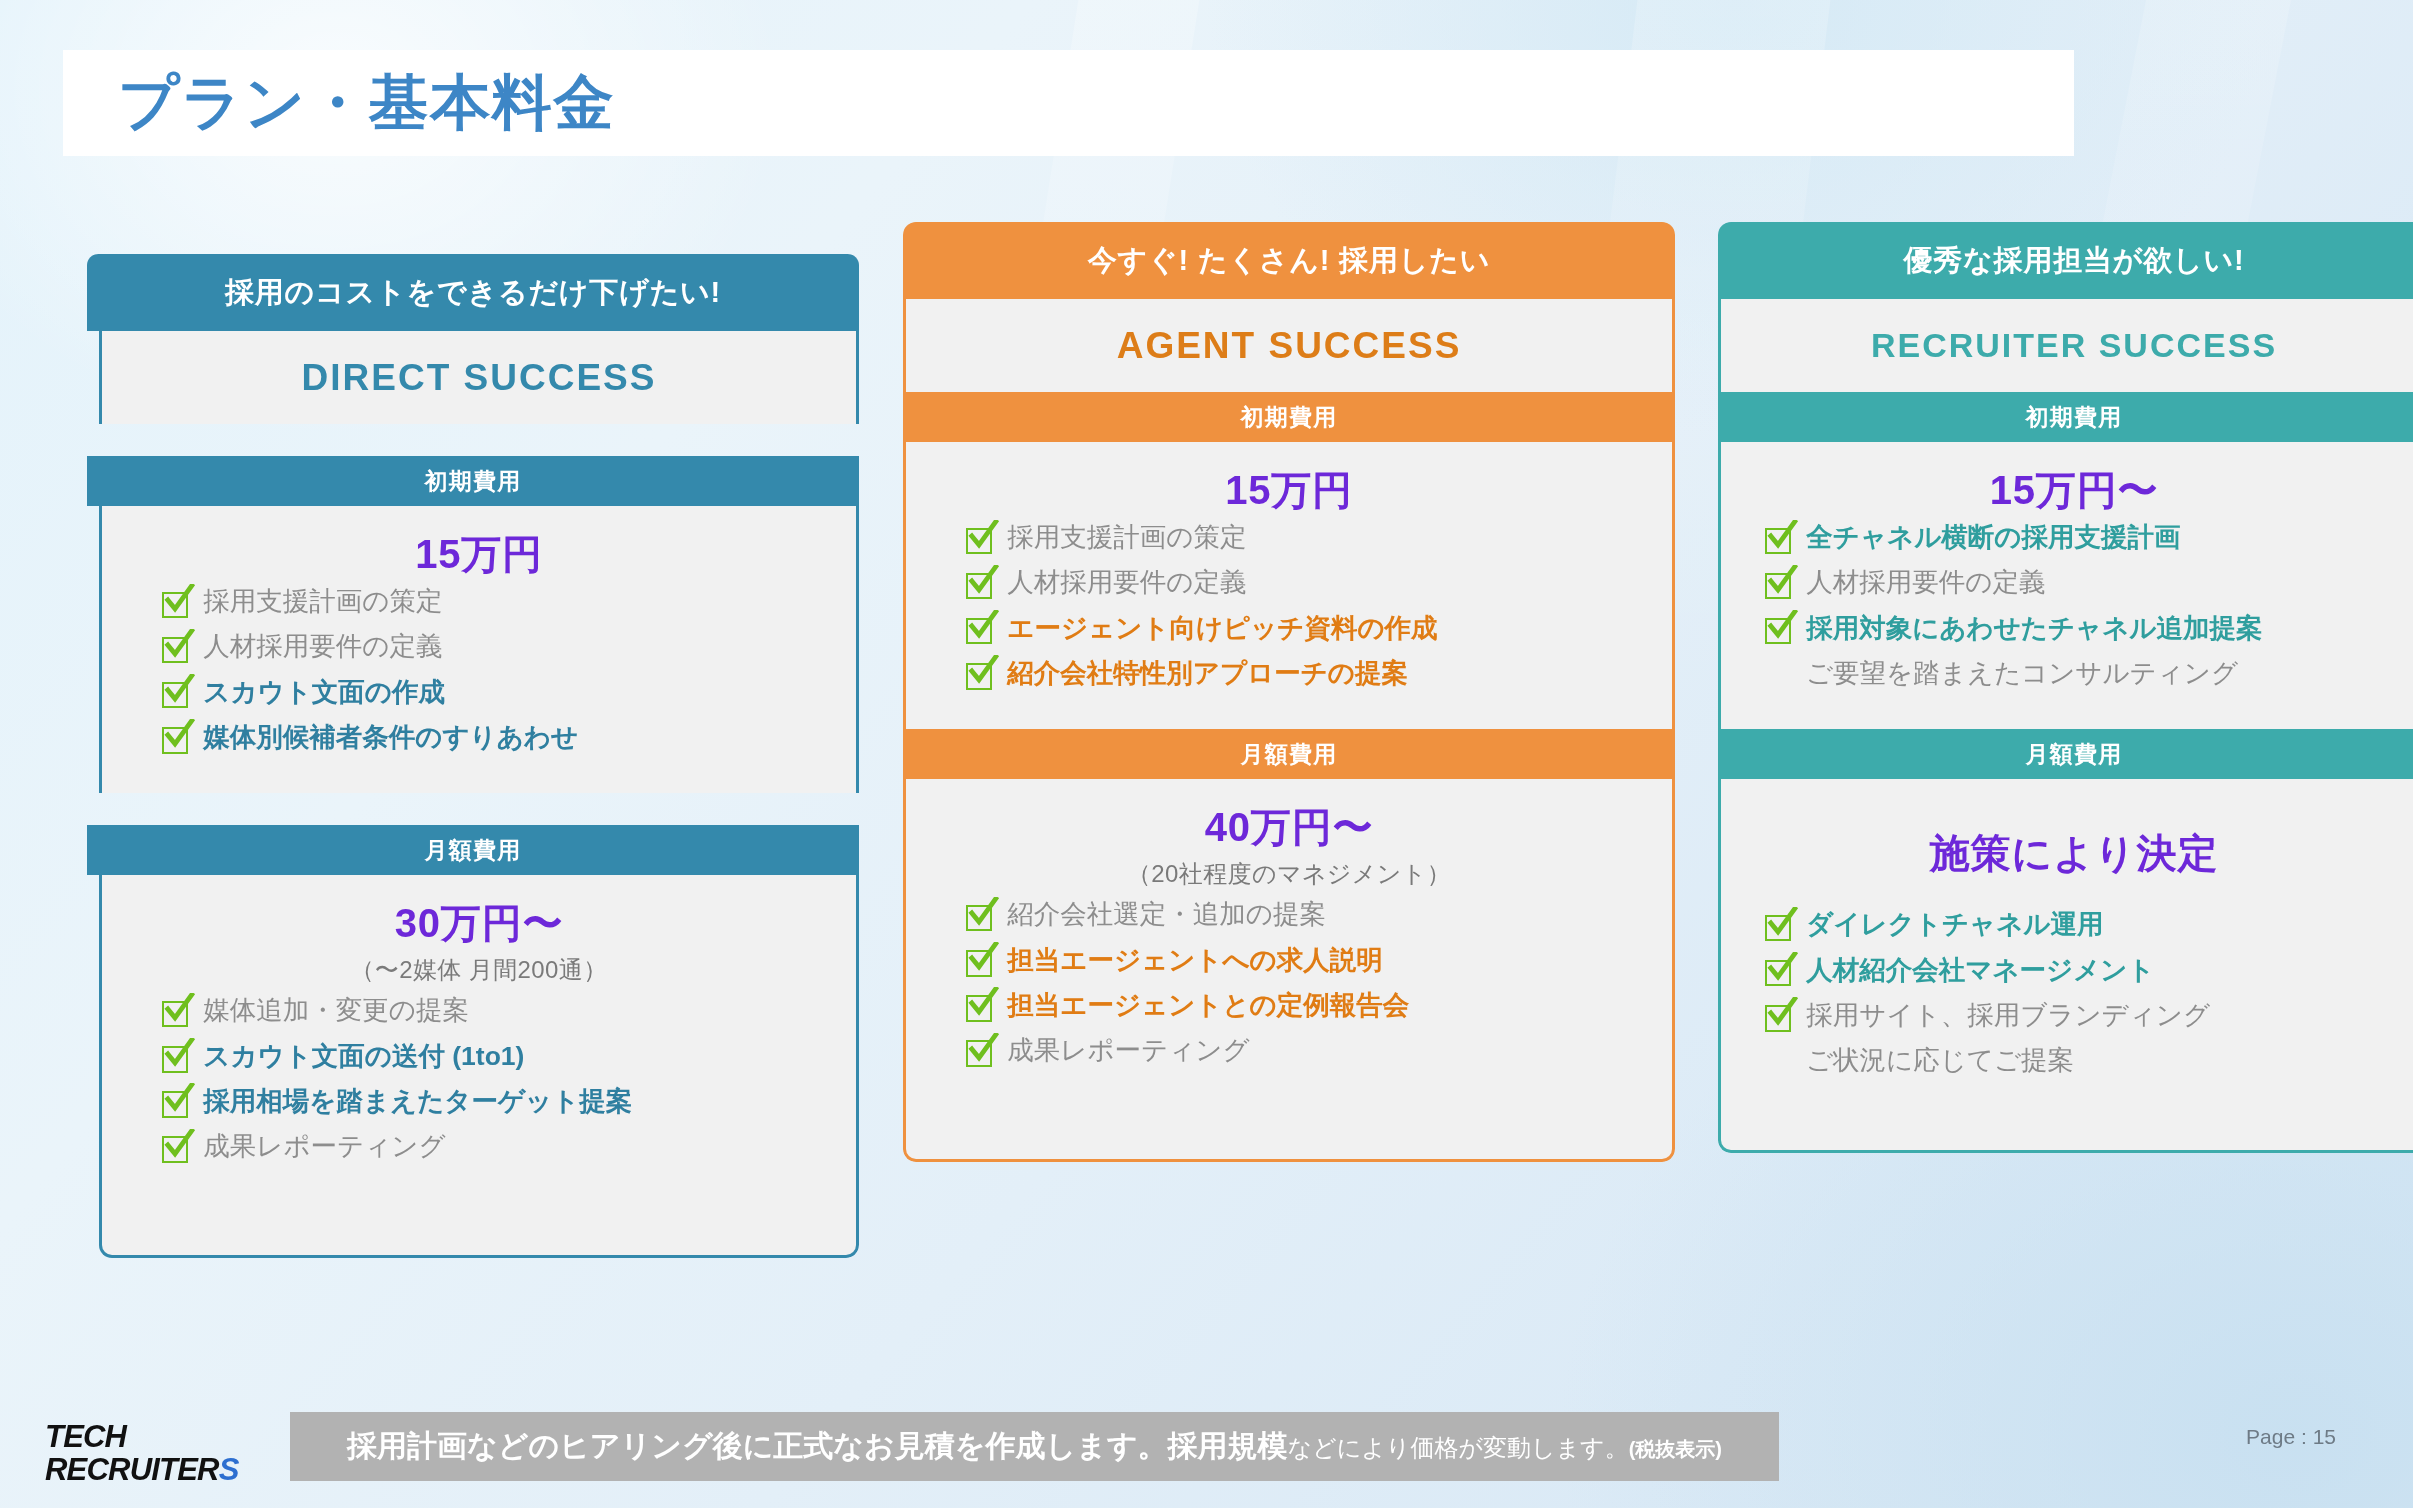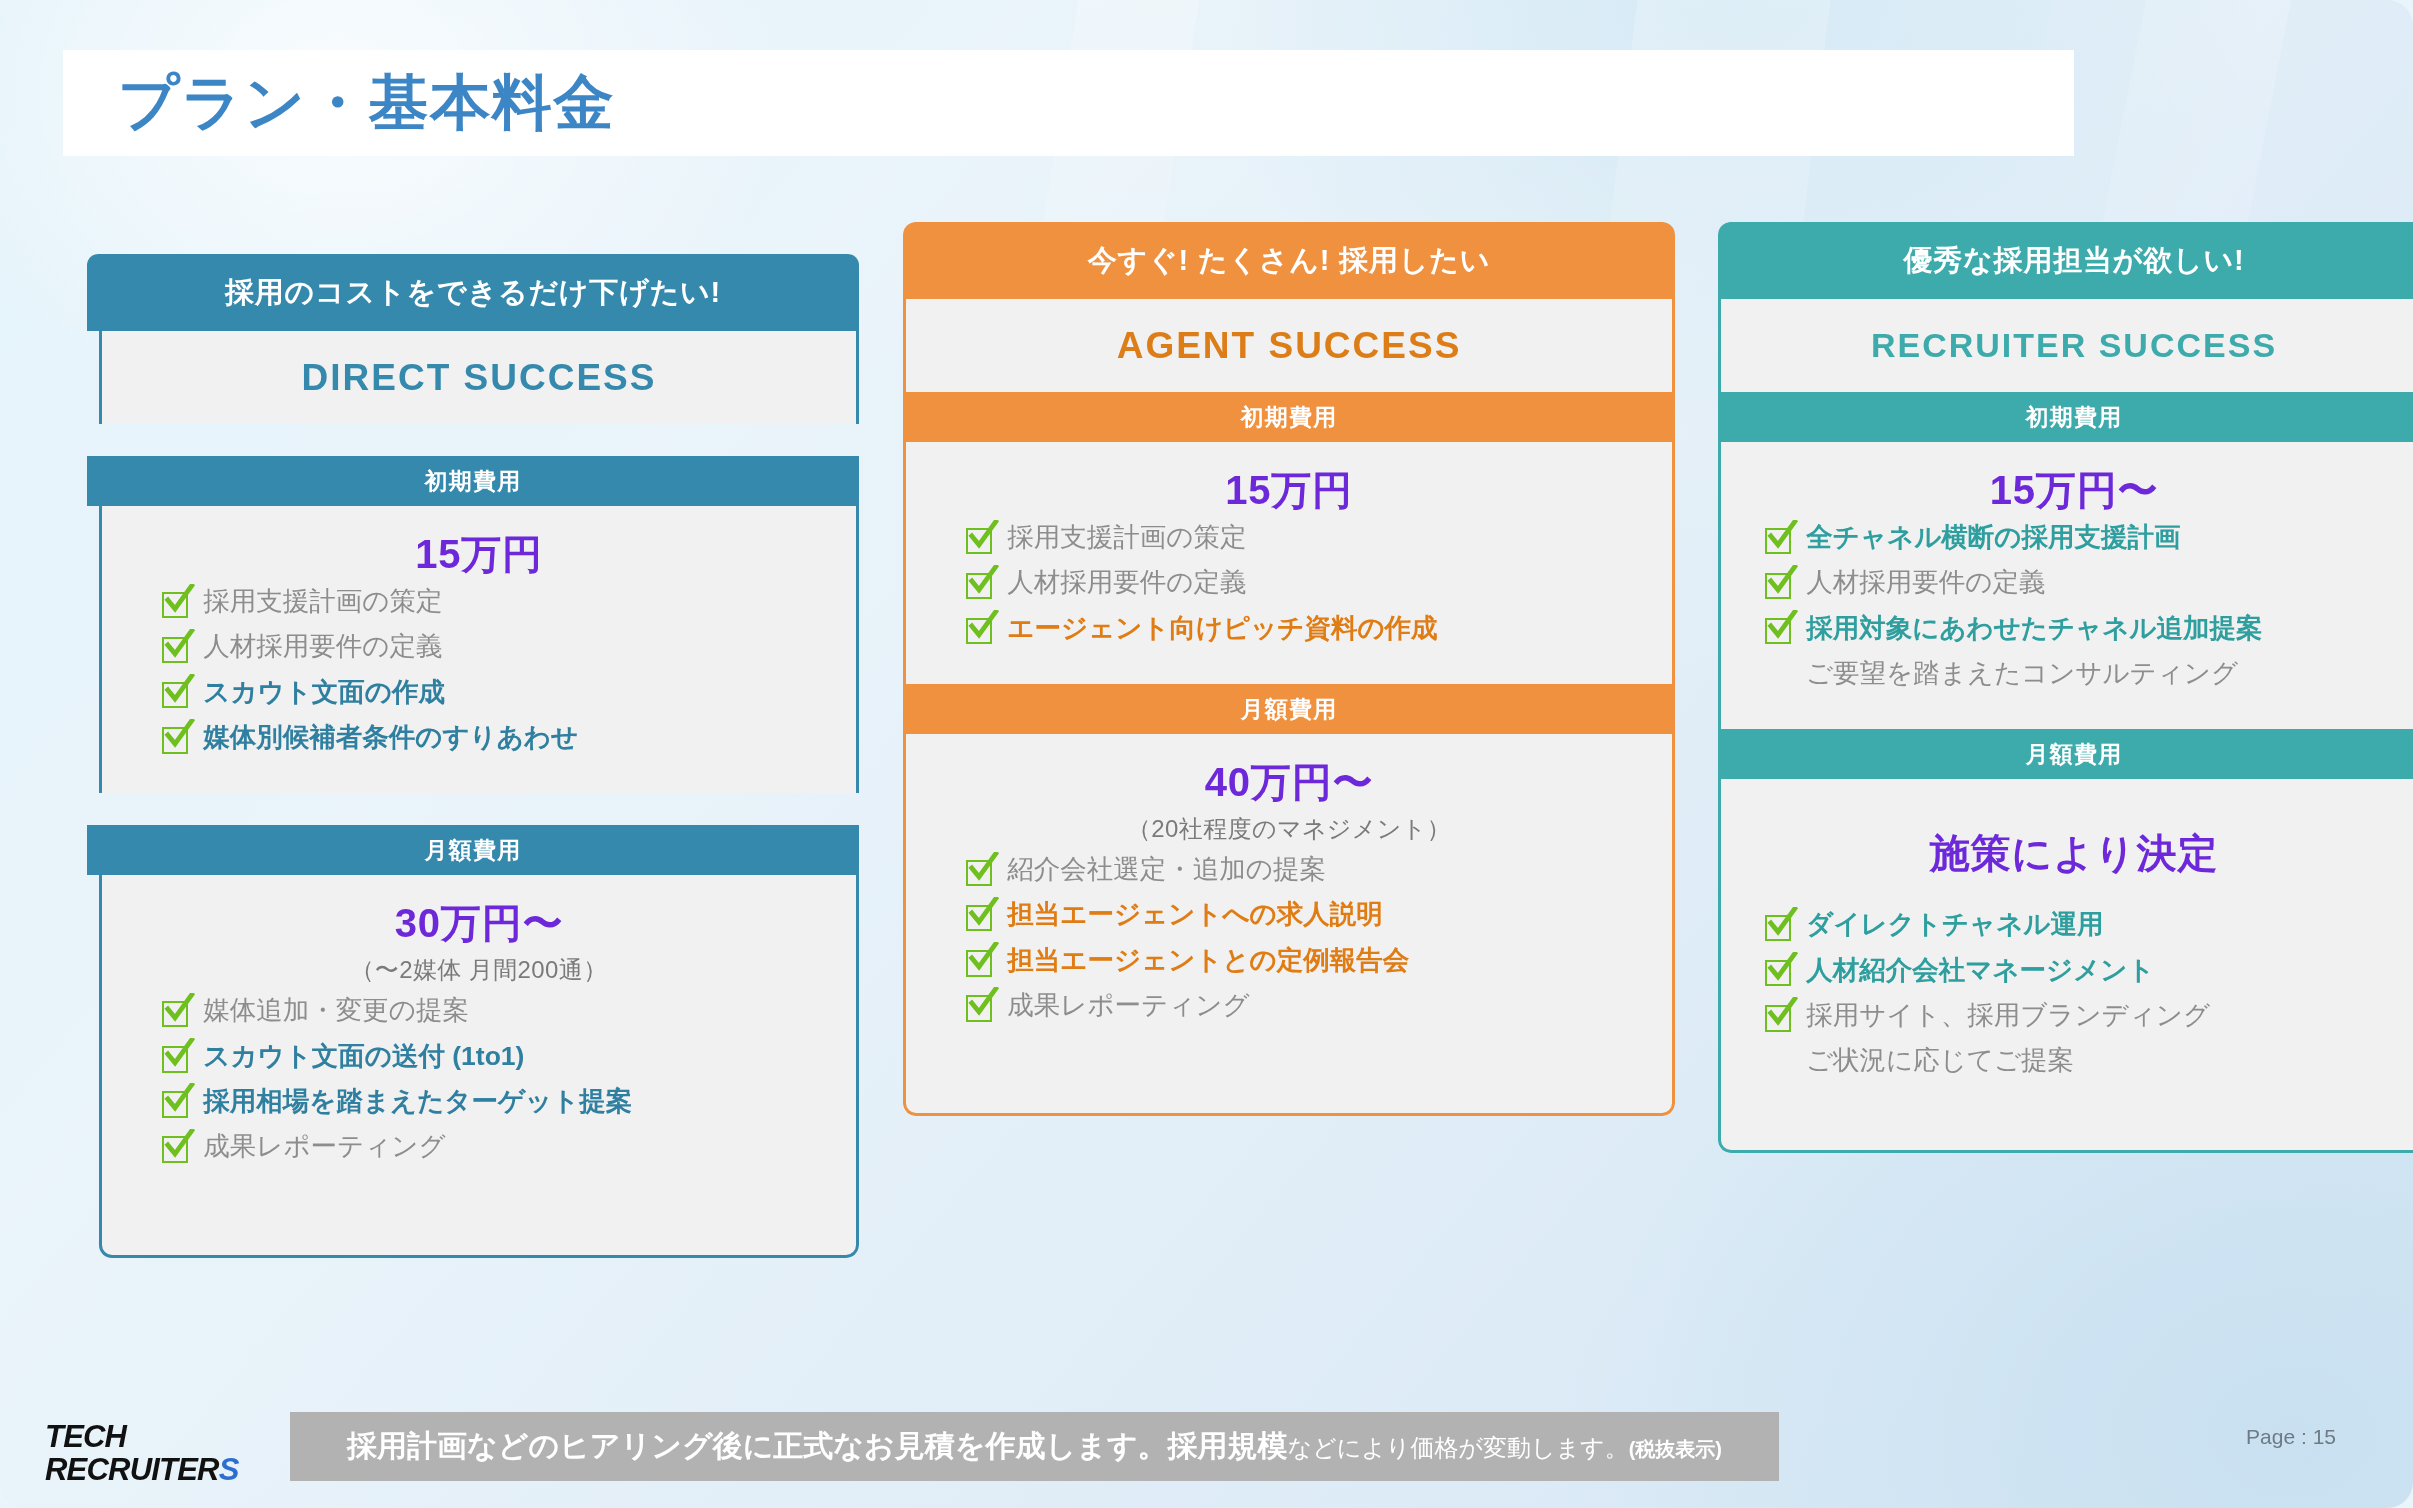--- a/index.html
+++ b/index.html
@@ -9,21 +9,20 @@
     background:#e9f4fb;
     position:relative;
   }
   #slide{
     position:absolute;inset:0;
     background:
       radial-gradient(ellipse 724px 563px at 14% 6%, rgba(255,255,255,.75), rgba(255,255,255,0) 62%),
       radial-gradient(ellipse 885px 724px at 72% 0%, rgba(212,233,245,.9), rgba(212,233,245,0) 60%),
       radial-gradient(ellipse 1126px 885px at 95% 95%, rgba(198,223,240,.85), rgba(198,223,240,0) 65%),
       linear-gradient(130deg,#e4f3fb 0%,#eaf4fa 28%,#e3eff8 55%,#dbeaf6 78%,#d6e7f4 100%);
-    border-radius: 26px;
   }
   
   .streak{position:absolute;background:linear-gradient(180deg,rgba(255,255,255,.55),rgba(255,255,255,0));pointer-events:none;}
 
   
   #title-bar{
     position:absolute;left:63px;top:50px;width:2011px;height:106px;
     background:#ffffff;display:flex;align-items:center;
   }
   #title-text{
@@ -287,20 +286,31 @@
           <li class="hl">
             <span class="cb">
               <span class="box"></span>
               <span class="tick">
                   <svg width="32" height="32" viewBox="0 0 40 40">
                     <path d="M6 20 L15 31 L36 2" stroke="#6fbf1e" stroke-width="6" fill="none" stroke-linecap="square"></path>
                   </svg>
                 </span>
             </span>
             <span class="txt">エージェント向けピッチ資料の作成</span>
+          </li>
+          <li class="hl">
+            <span class="cb">
+              <span class="box"></span>
+              <span class="tick">
+                  <svg width="32" height="32" viewBox="0 0 40 40">
+                    <path d="M6 20 L15 31 L36 2" stroke="#6fbf1e" stroke-width="6" fill="none" stroke-linecap="square"></path>
+                  </svg>
+                </span>
+            </span>
+            <span class="txt">紹介会社特性別アプローチの提案</span>
           </li>
         </ul>
         <div class="spacer"></div>
       </div>
       <div class="band">月額費用</div>
       <div class="body last">
         <div class="price">40万円〜</div>
         <div class="subprice">（20社程度のマネジメント）</div>
         <ul class="feat">
           <li class="gray">

